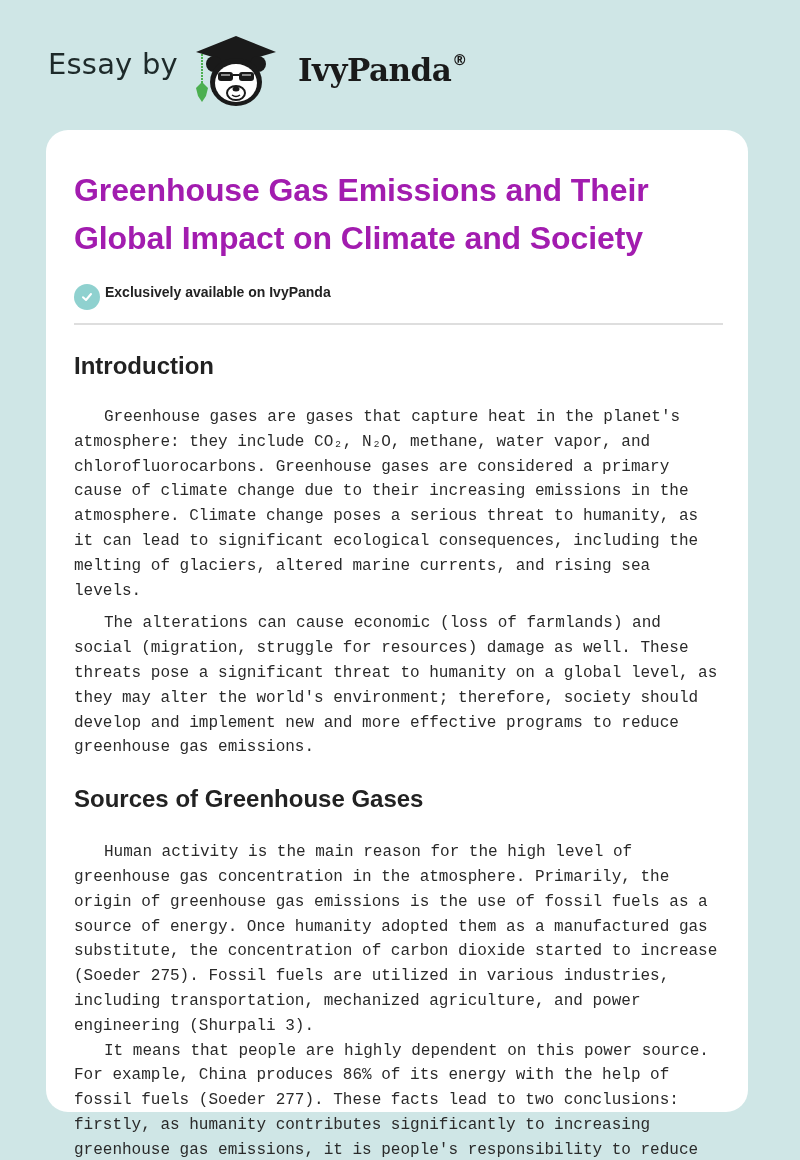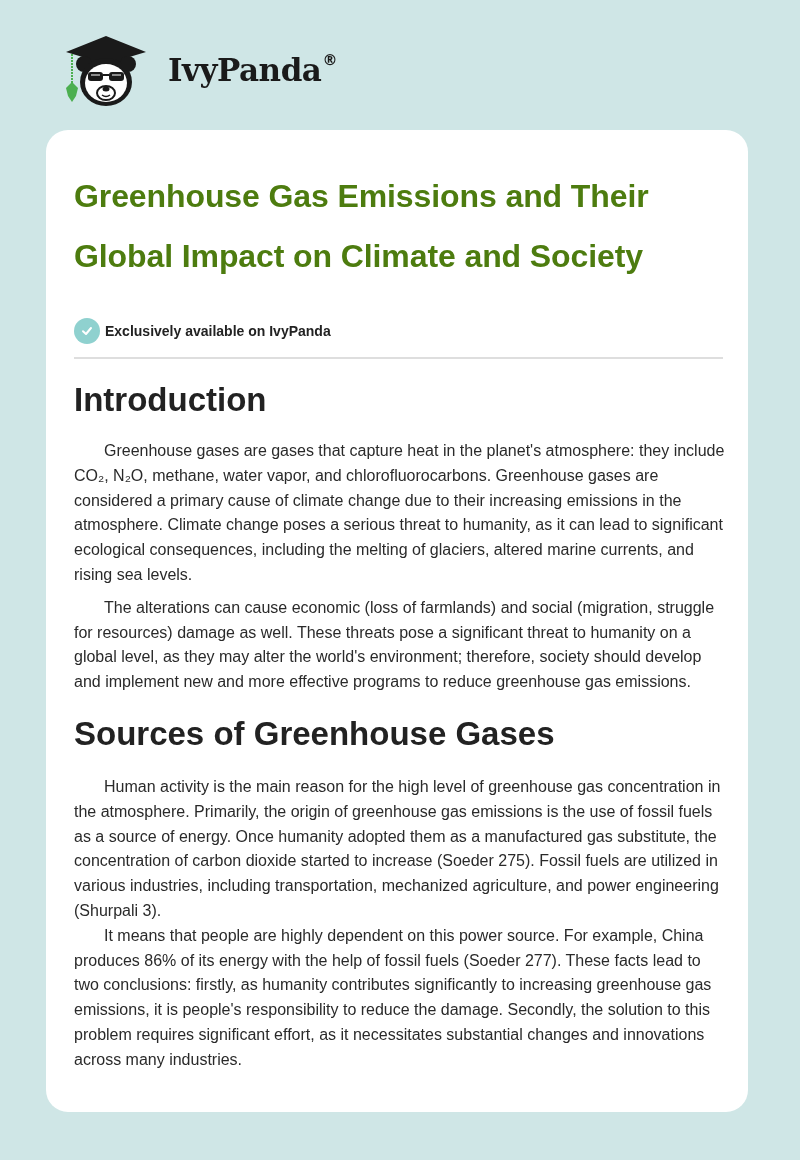--- a/index.html
+++ b/index.html
@@ -26,48 +26,49 @@
     font-size: 31px; color: #1a1a1a; margin-left: 18px; margin-top: -2px;
     letter-spacing: -0.5px;
   }
   .brand sup { font-size: 15px; font-family: "DejaVu Sans", sans-serif; vertical-align: 16px; margin-left: 1px; }
   .card {
     position: absolute; left: 46px; top: 130px; width: 702px; height: 982px;
     background: #ffffff; border-radius: 22px;
     padding: 36px 27px 0 28px;
   }
   .title {
-    font-size: 32px; font-weight: bold; line-height: 60px; color: #4d7c0f;
+    font-size: 32px; font-weight: bold; line-height: 48px; color: #a21caf;
     letter-spacing: -0.1px; margin-top: 0;
   }
-  .badge-row { display: flex; align-items: center; margin-top: 32px; }
+  .badge-row { display: flex; align-items: flex-start; margin-top: 22px; }
   .check {
     width: 26px; height: 26px; border-radius: 50%; background: #8fd1cf;
     display: flex; align-items: center; justify-content: center;
   }
   .badge-text { font-size: 14px; font-weight: bold; margin-left: 5px; color: #222; }
   .divider { height: 2px; background: #dedede; margin-top: 13px; width: 649px; }
   h2 {
-    font-size: 33px; font-weight: bold; color: #222; line-height: 34px;
+    font-size: 24px; font-weight: bold; color: #222; line-height: 34px;
   }
   .h-intro { margin-top: 24px; }
   .h-sources { margin-top: 22px; }
   p {
     font-size: 16px; line-height: 24.8px; color: #2a2a2a;
-    text-indent: 30px; width: 652px;
+    text-indent: 30px; width: 652px; font-family: Liberation Mono, monospace;
   }
   .p1 { margin-top: 22px; }
   .p2 { margin-top: 8px; }
   .p3 { margin-top: 24px; }
   .p4 { }
 </style>
 </head>
 <body>
 
 <div class="header">
+  <span class="essay-by">Essay by</span>
   <svg class="logo-mark" viewBox="0 0 88 80">
 
     <polygon points="4,22 44,6 84,22 44,34" fill="#1a1a1a"></polygon>
     <rect x="26" y="24" width="36" height="10" fill="#1a1a1a"></rect>
 
     <line x1="10" y1="24" x2="10" y2="56" stroke="#4caf50" stroke-width="2" stroke-dasharray="2,1"></line>
     <path d="M4,58 L10,52 L16,58 L14,66 L10,72 L6,66 Z" fill="#4caf50"></path>
 
     <circle cx="22" cy="34" r="8" fill="#1a1a1a"></circle>
     <circle cx="66" cy="34" r="8" fill="#1a1a1a"></circle>

